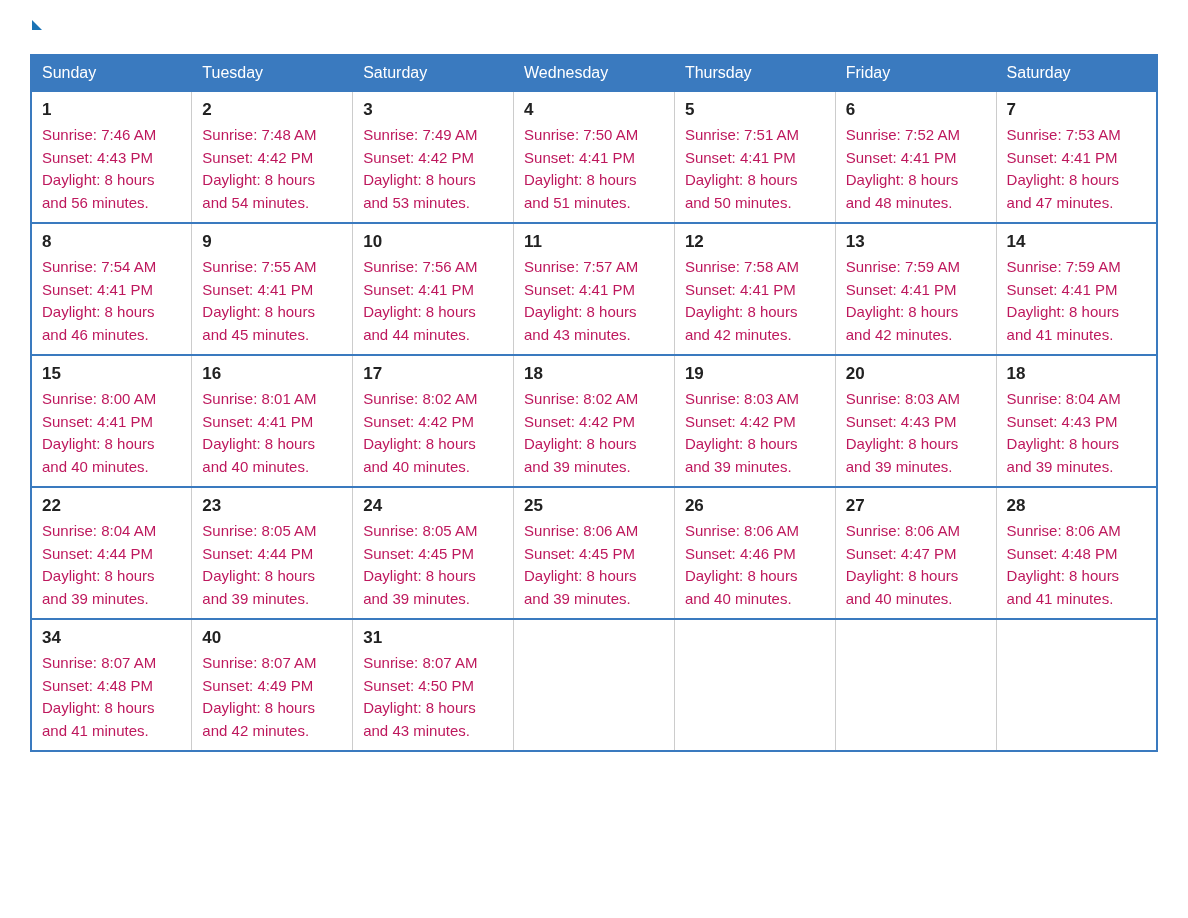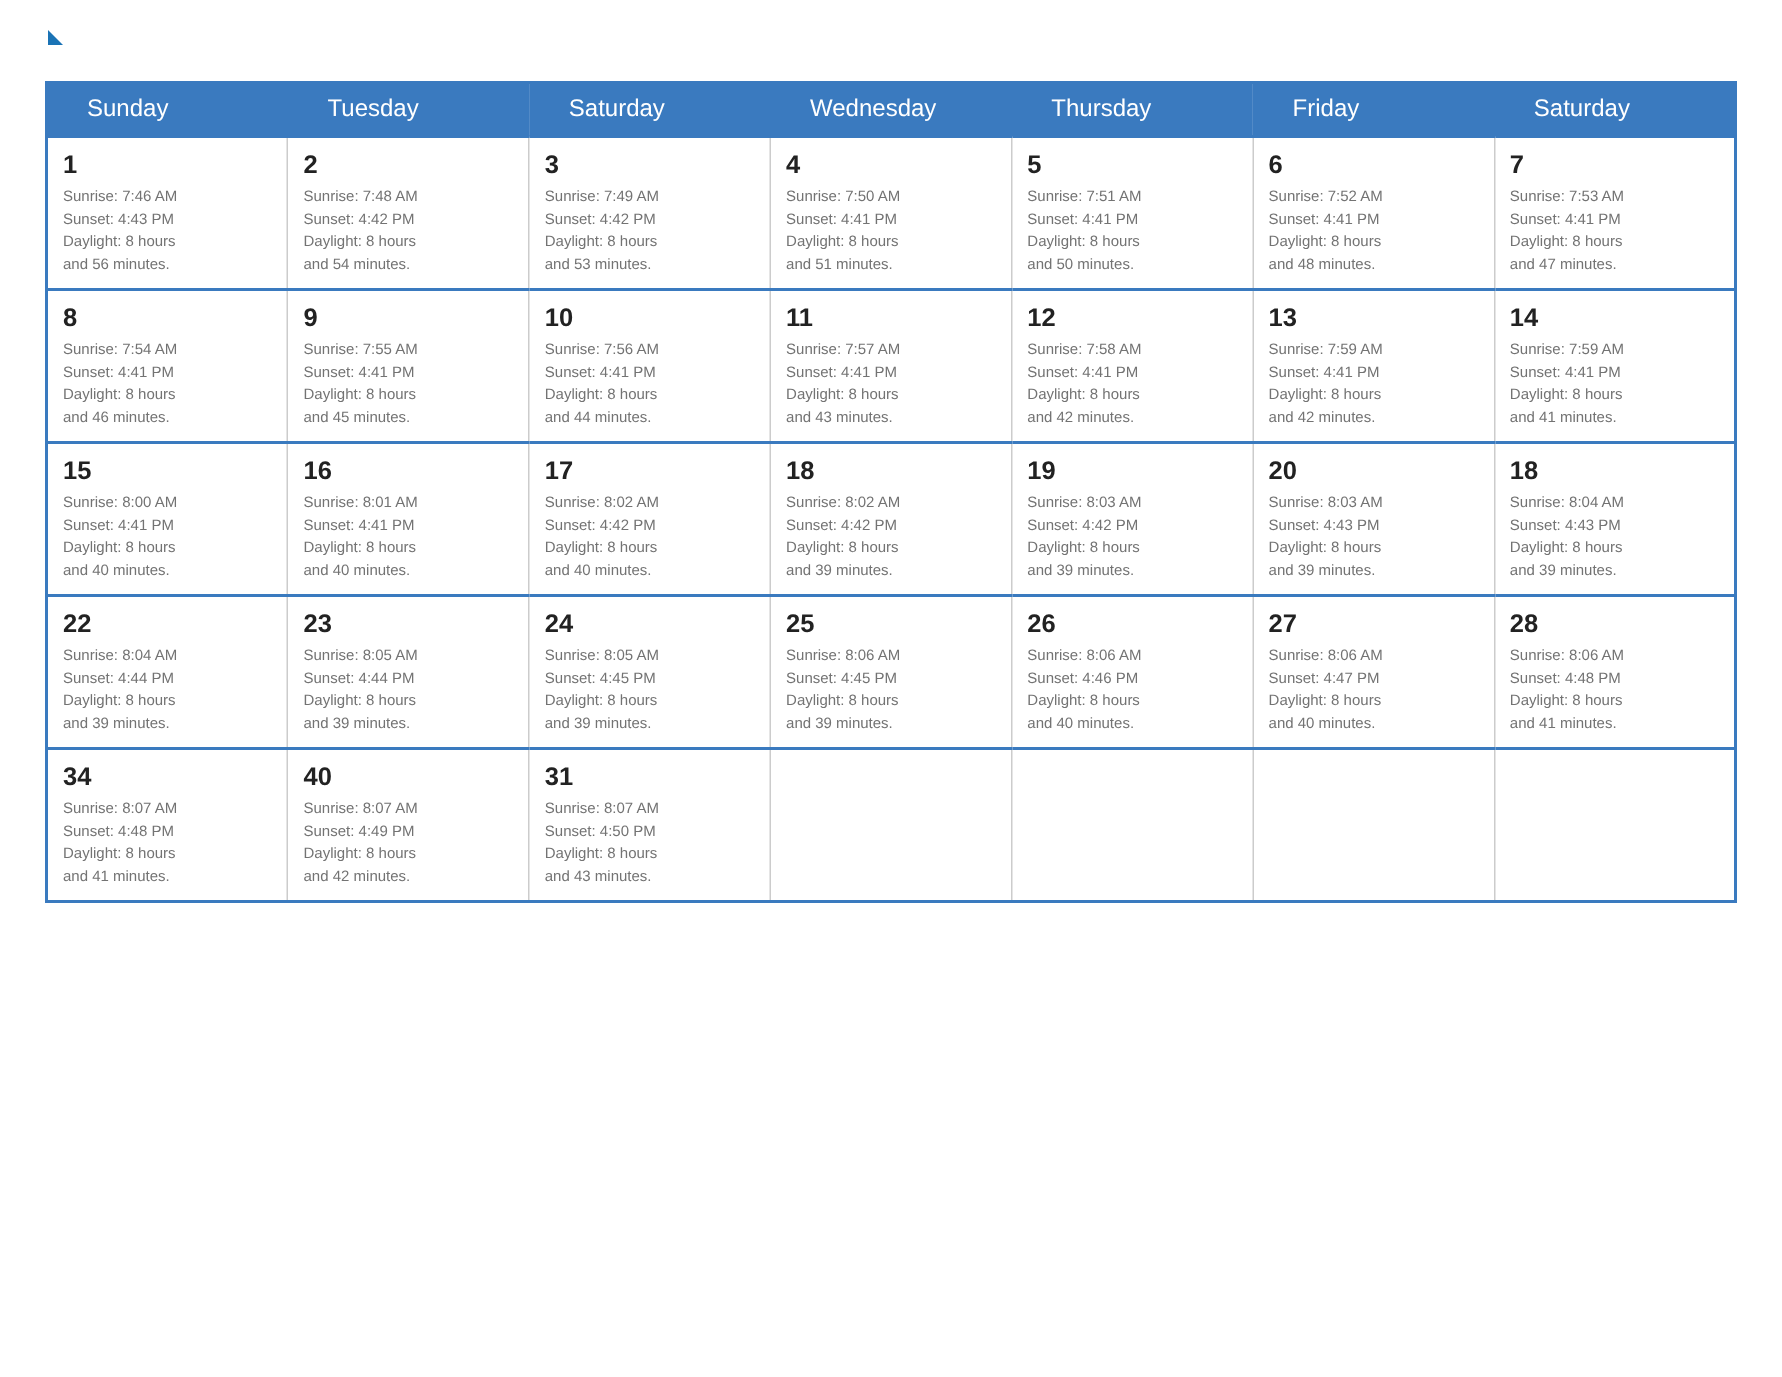--- a/index.html
+++ b/index.html
@@ -52,44 +52,44 @@
     .calendar {
       width: 100%;
       border-collapse: collapse;
       border: 2px solid #3a7abf;
     }
     .calendar th {
       background: #3a7abf;
       color: #fff;
       font-size: 16px;
       font-weight: normal;
-      padding: 8px 26px;
+      padding: 8px 10px;
       text-align: left;
       border: 1px solid #3a7abf;
     }
     .calendar td {
       vertical-align: top;
       padding: 8px 10px;
       border: 1px solid #ccc;
       font-size: 13px;
       color: #333;
       width: calc(100% / 7);
       min-height: 100px;
     }
     .calendar td .day-num {
       font-size: 17px;
       font-weight: bold;
       display: block;
       margin-bottom: 4px;
       color: #222;
     }
     .calendar td .day-info {
-      font-size: 10px;
+      font-size: 15px;
       line-height: 1.5;
-      color: #737373;
+      color: #be185d;
     }
     .calendar tr td {
       border-top: 2px solid #3a7abf;
     }
     .calendar tr:not(:first-child) td {
       border-top: 2px solid #3a7abf;
     }
     .calendar tbody tr td {
       border-top: 2px solid #3a7abf;
     }

